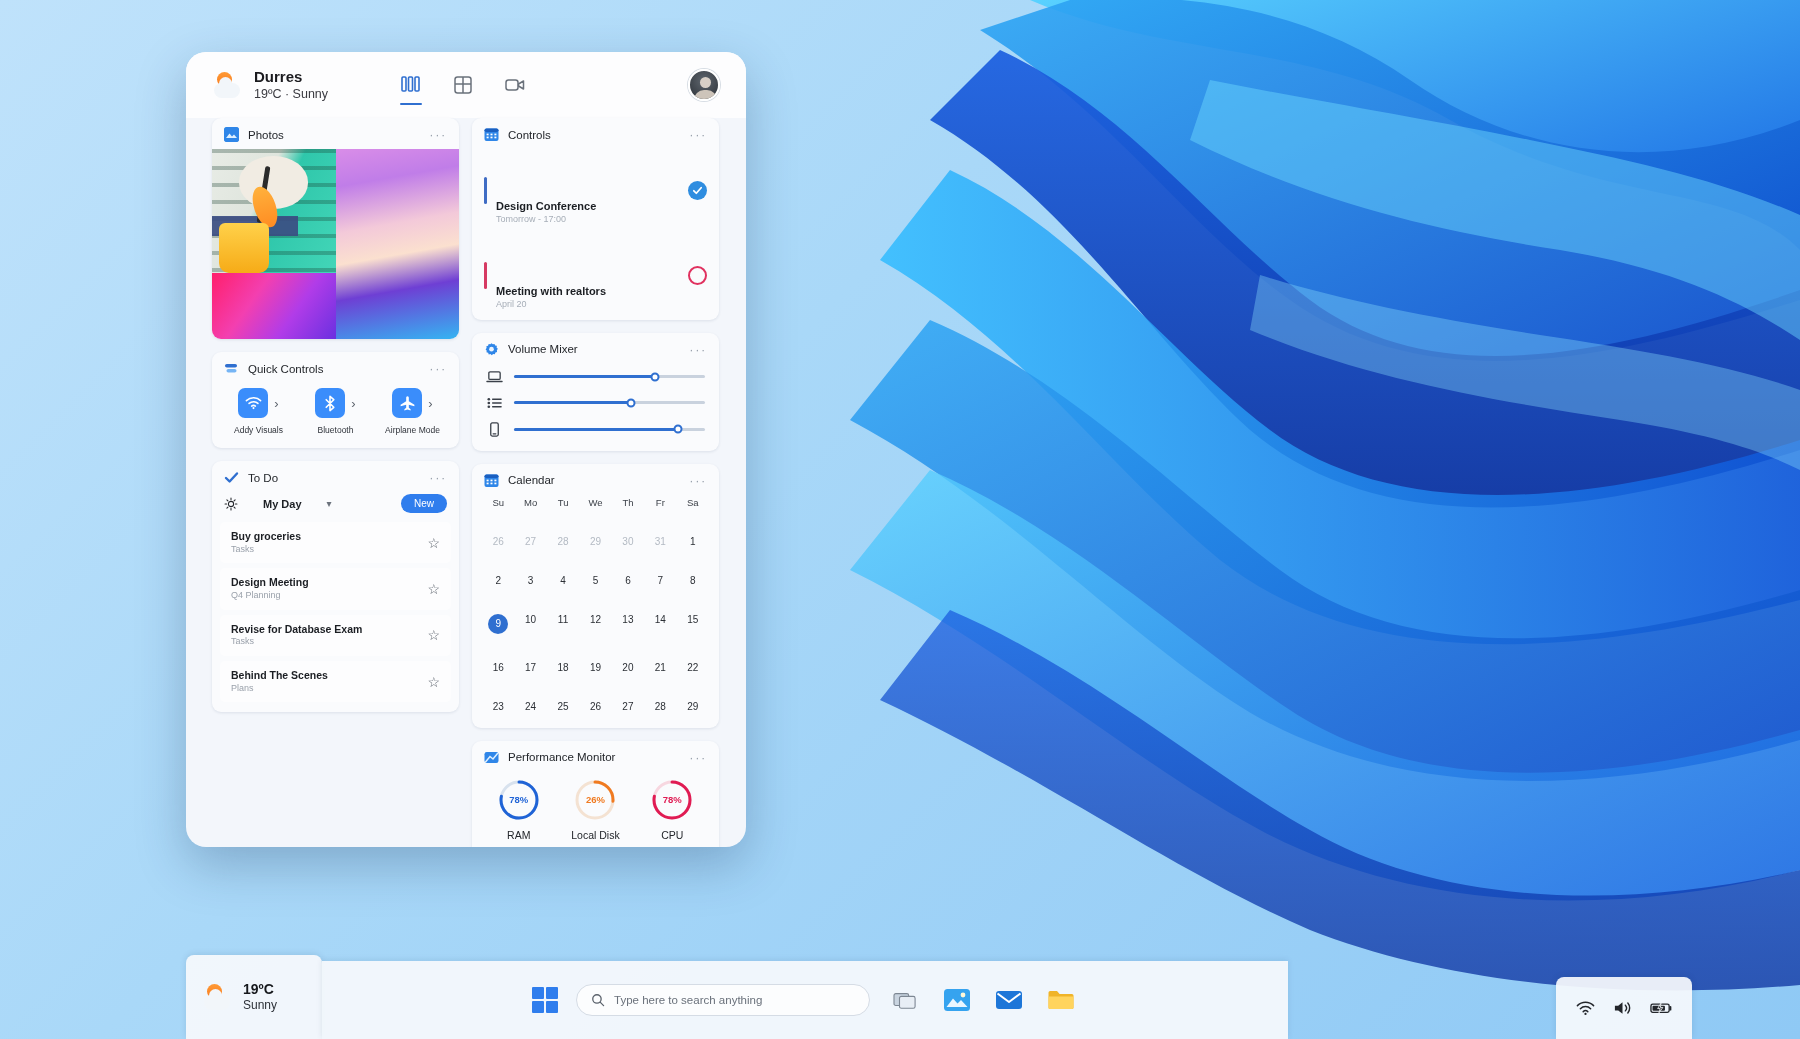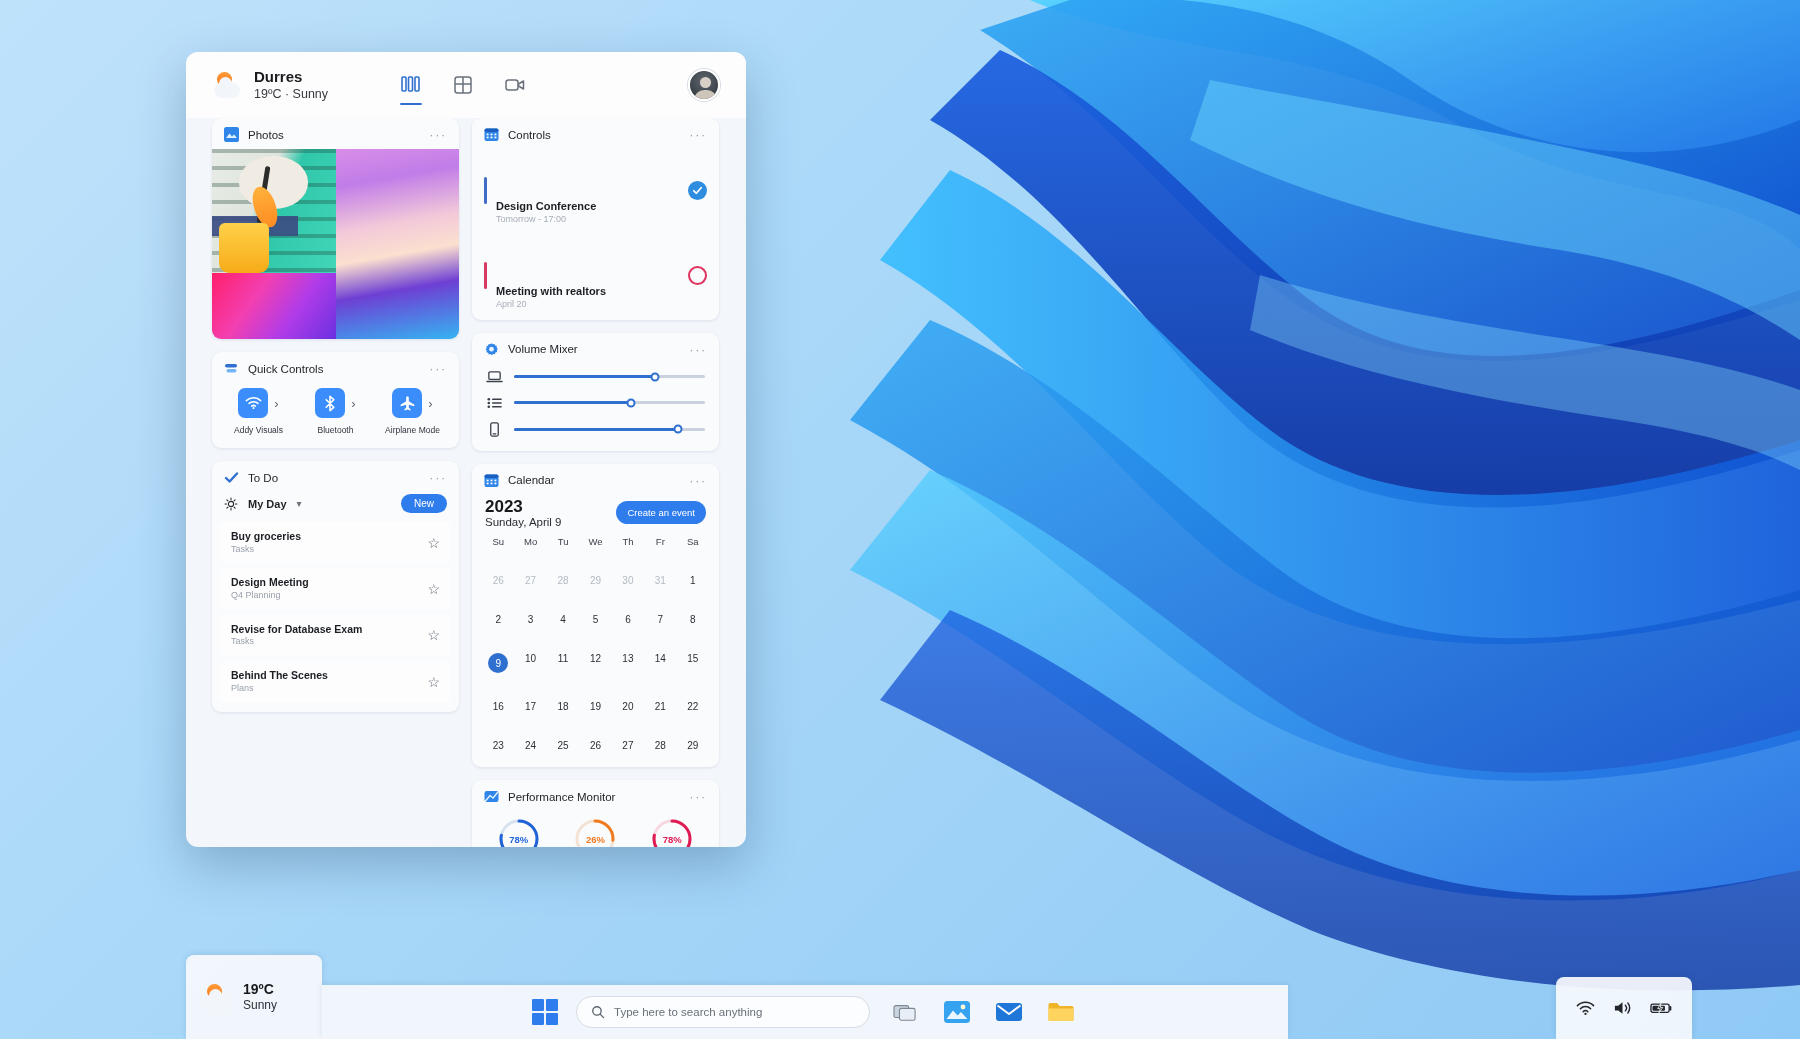--- a/index.html
+++ b/index.html
@@ -10,21 +10,21 @@
     position: relative;
   }
 
   
   #wallpaper { position:absolute; inset:0; overflow:hidden; }
   #wallpaper svg { position:absolute; right:0; top:0; width:1250px; height:1000px; }
 
   
   #panel {
     position:absolute; left:186px; top:52px; width:560px; height:795px;
-    background:#f3f6fb; border-radius:12px;
+    background:#f3f6fb; border-radius:20px;
     box-shadow:0 18px 50px rgba(20,50,90,.28);
     overflow:hidden; display:flex; flex-direction:column;
   }
   #panel-header {
     height:66px; background:#fdfdfe; display:flex; align-items:center;
     padding:0 26px; flex:0 0 auto;
   }
   .wx-icon { width:32px; height:32px; position:relative; flex:0 0 auto; }
   .wx-icon .cloud { position:absolute; left:2px; bottom:3px; width:26px; height:15px;
     background:#f2f6fa; border-radius:9px; }
@@ -91,21 +91,21 @@
   
   #qc-body { display:flex; padding:5px 8px 13px; }
   .qc-item { flex:1; display:flex; flex-direction:column; align-items:center; gap:7px; }
   .qc-row { display:flex; align-items:center; gap:6px; }
   .qc-btn { width:30px; height:30px; border-radius:7px; background:#3a8dfb;
     display:flex; align-items:center; justify-content:center; cursor:pointer; }
   .qc-chev { color:#5c636d; font-size:13px; cursor:pointer; }
   .qc-label { font-size:8.5px; color:#2f333a; }
 
   
-  #todo-sub { display:flex; align-items:center; gap:10px; padding:2px 12px 9px; }
+  #todo-sub { display:flex; align-items:center; gap:25px; padding:2px 12px 9px; }
   #todo-myday { font-size:11px; font-weight:700; color:#1d2025; }
   #todo-chev { color:#6b727c; font-size:10px; }
   #todo-new { margin-left:auto; background:#2f7ded; color:#fff; font-size:10px;
     padding:4px 13px; border-radius:11px; cursor:pointer; }
   .todo-item { display:flex; align-items:center; background:#fdfdfe; margin:0 8px 5px;
     border-radius:5px; padding:8px 11px; }
   .todo-tx { line-height:1.3; }
   .todo-t1 { font-size:10.5px; font-weight:700; color:#1b1e23; }
   .todo-t2 { font-size:9px; color:#9aa1ab; }
   .star { margin-left:auto; color:#5b626c; font-size:14px; cursor:pointer; }
@@ -153,21 +153,21 @@
     position:absolute; left:186px; bottom:0; width:136px; height:84px;
     background:rgba(246,249,252,.93); border-radius:8px 8px 0 0;
     display:flex; align-items:center; gap:9px; padding:0 16px;
     box-shadow:0 -1px 6px rgba(20,50,90,.12);
   }
   #tb-weather .tw-tx { line-height:1.3; }
   #tb-temp { font-size:14px; font-weight:700; color:#16181c; }
   #tb-cond { font-size:12px; color:#2d3138; }
 
   #taskbar {
-    position:absolute; left:322px; bottom:0; width:966px; height:54px;
+    position:absolute; left:322px; bottom:0; width:966px; height:78px;
     background:rgba(246,249,252,.93); display:flex; align-items:center;
     justify-content:center; gap:18px; box-shadow:0 -1px 6px rgba(20,50,90,.10);
   }
   #start { width:26px; height:26px; display:grid; grid-template-columns:1fr 1fr;
     grid-template-rows:1fr 1fr; gap:2.5px; cursor:pointer; }
   #start i { background:#2f7ded; border-radius:1px; display:block; }
   #search {
     width:294px; height:32px; background:#fcfdfe; border:1px solid #d5dce5;
     border-radius:16px; display:flex; align-items:center; gap:9px; padding:0 14px; cursor:text;
   }
@@ -505,27 +505,20 @@
                   <rect x="2.6" y="9.6" width="2" height="1.7"></rect>
                   <rect x="6.5" y="9.6" width="2" height="1.7"></rect>
                   <rect x="10.4" y="9.6" width="2" height="1.7"></rect>
                 </g>
             </svg>
           </span>
           <span class="card-title">Calendar</span>
           <span class="dots">···</span>
         </div>
 
-        <div id="cal-top">
-          <div>
-            <div id="cal-year">2023</div>
-            <div id="cal-date">Sunday, April 9</div>
-          </div>
-          <div id="cal-create">Create an event</div>
-        </div>
 
         <div id="cal-grid">
           <div class="cal-dow">Su</div>
           <div class="cal-dow">Mo</div>
           <div class="cal-dow">Tu</div>
           <div class="cal-dow">We</div>
           <div class="cal-dow">Th</div>
           <div class="cal-dow">Fr</div>
           <div class="cal-dow">Sa</div>
 

